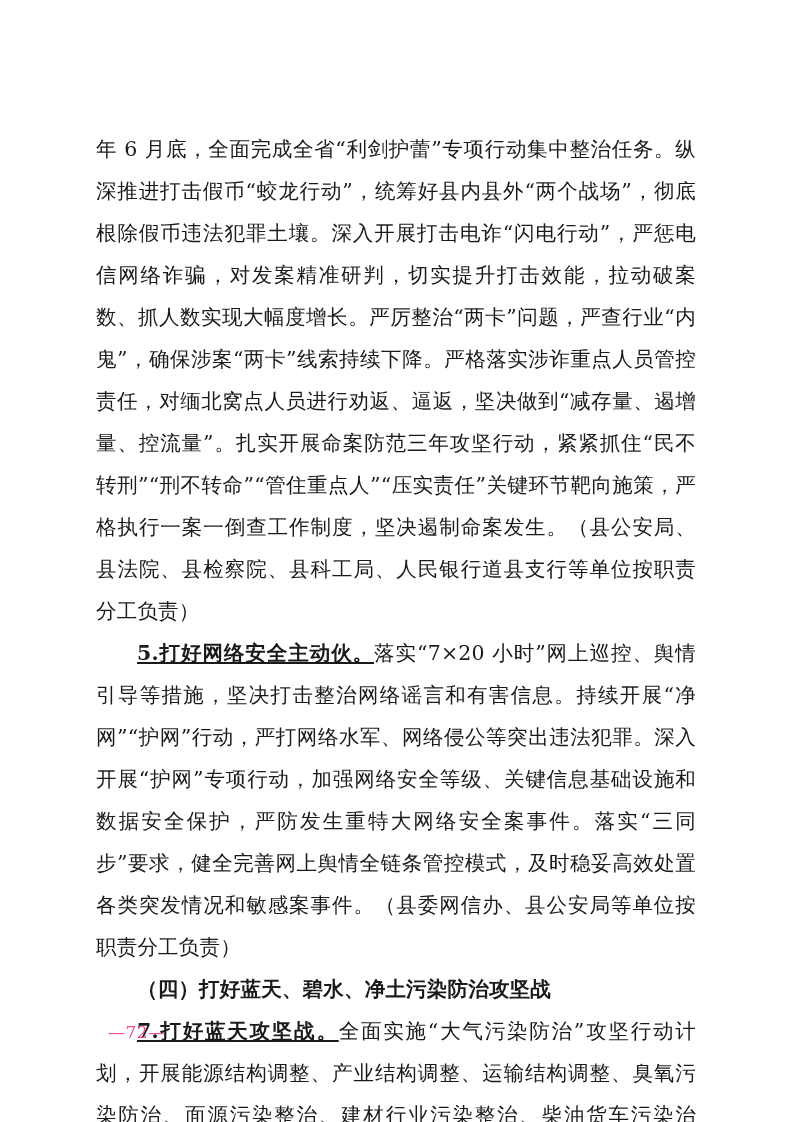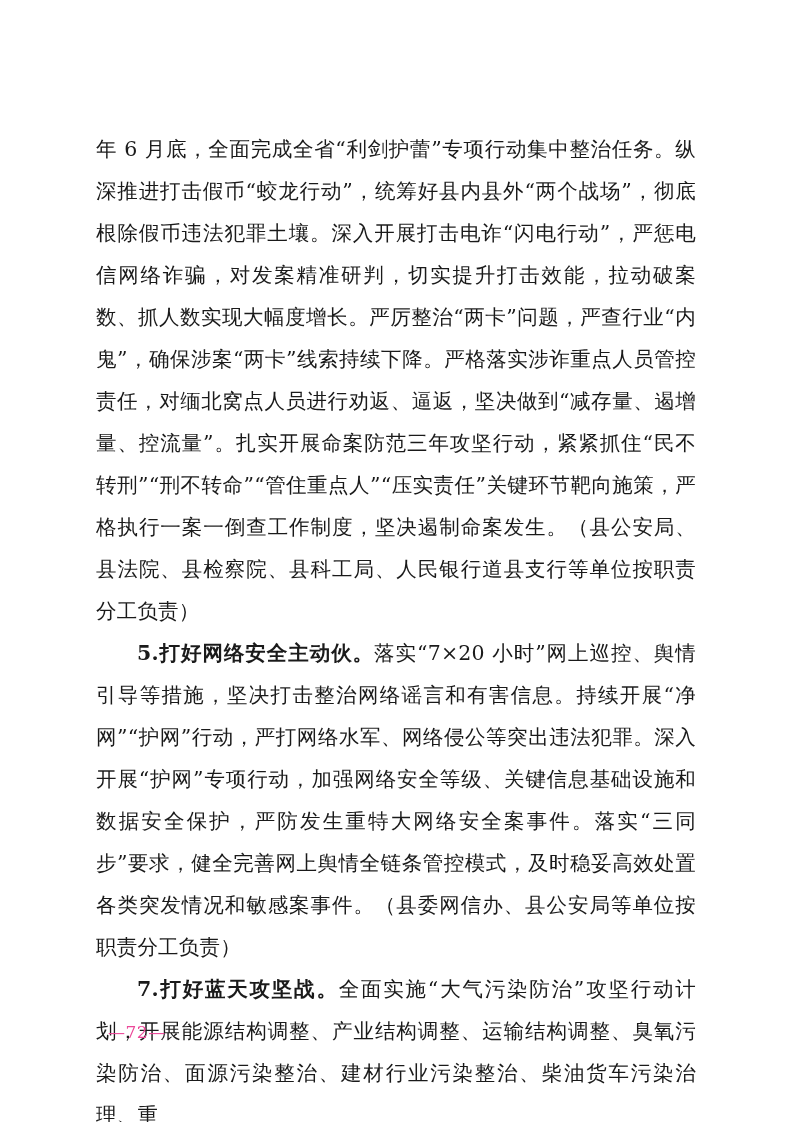--- a/index.html
+++ b/index.html
@@ -35,20 +35,21 @@
     text-align: justify;
     text-justify: inter-ideograph;
     letter-spacing: 0.2px;
     margin: 0;
   }
   .para.heading-inline {
     text-indent: 41px;
   }
   .bold {
     font-weight: bold;
+    text-decoration: underline;
   }
   .center-head {
     font-size: 20.5px;
     line-height: 42px;
     font-weight: bold;
     text-indent: 41px;
     margin: 0;
     letter-spacing: 0.2px;
   }
   .footer {
@@ -64,19 +65,20 @@
 </head>
 <body>
 
 <div class="page">
   <div class="content">
 
     <p class="para">年 6 月底，全面完成全省“利剑护蕾”专项行动集中整治任务。纵深推进打击假币“蛟龙行动”，统筹好县内县外“两个战场”，彻底根除假币违法犯罪土壤。深入开展打击电诈“闪电行动”，严惩电信网络诈骗，对发案精准研判，切实提升打击效能，拉动破案数、抓人数实现大幅度增长。严厉整治“两卡”问题，严查行业“内鬼”，确保涉案“两卡”线索持续下降。严格落实涉诈重点人员管控责任，对缅北窝点人员进行劝返、逼返，坚决做到“减存量、遏增量、控流量”。扎实开展命案防范三年攻坚行动，紧紧抓住“民不转刑”“刑不转命”“管住重点人”“压实责任”关键环节靶向施策，严格执行一案一倒查工作制度，坚决遏制命案发生。（县公安局、县法院、县检察院、县科工局、人民银行道县支行等单位按职责分工负责）</p>
 
     <p class="para heading-inline"><span class="bold">5.打好网络安全主动伙。</span><span>落实“7×20 小时”网上巡控、舆情引导等措施，坚决打击整治网络谣言和有害信息。持续开展“净网”“护网”行动，严打网络水军、网络侵公等突出违法犯罪。深入开展“护网”专项行动，加强网络安全等级、关键信息基础设施和数据安全保护，严防发生重特大网络安全案事件。落实“三同步”要求，健全完善网上舆情全链条管控模式，及时稳妥高效处置各类突发情况和敏感案事件。（县委网信办、县公安局等单位按职责分工负责）</span></p>
 
+    <p class="center-head">（四）打好蓝天、碧水、净土污染防治攻坚战</p>
 
     <p class="para heading-inline"><span class="bold">7.打好蓝天攻坚战。</span><span>全面实施“大气污染防治”攻坚行动计划，开展能源结构调整、产业结构调整、运输结构调整、臭氧污染防治、面源污染整治、建材行业污染整治、柴油货车污染治理、重</span></p>
 
   </div>
 
   <div class="footer">—72—</div>
 </div>
 
 </body></html>

